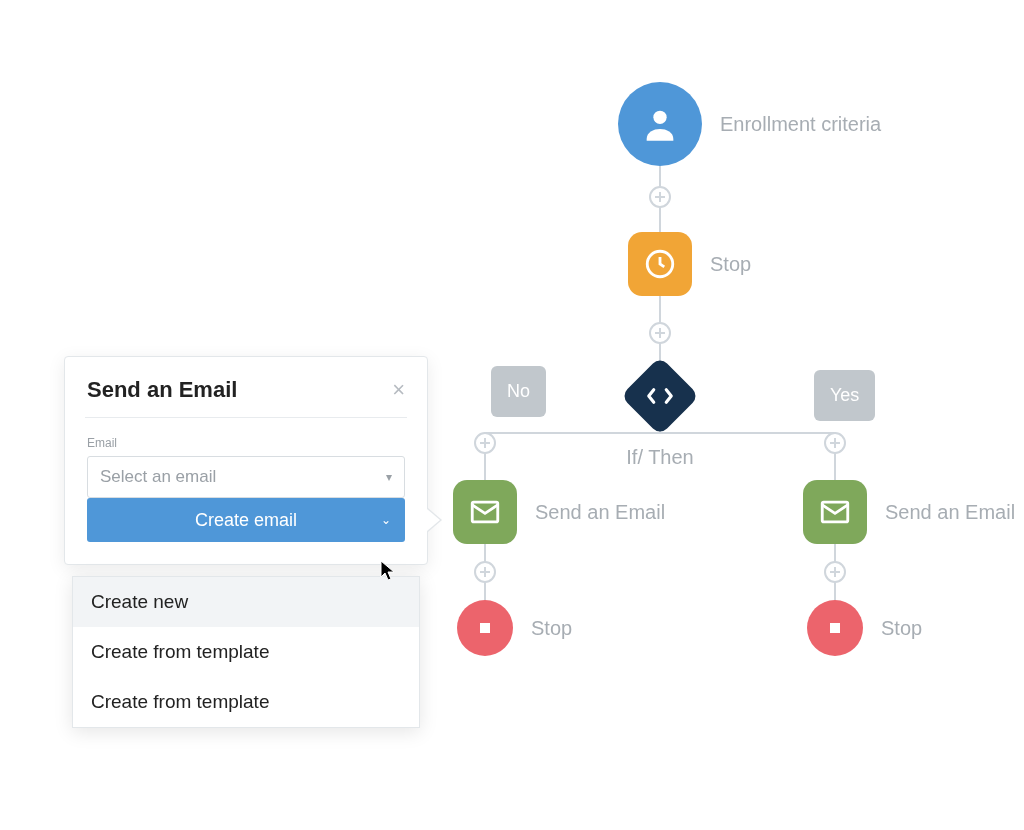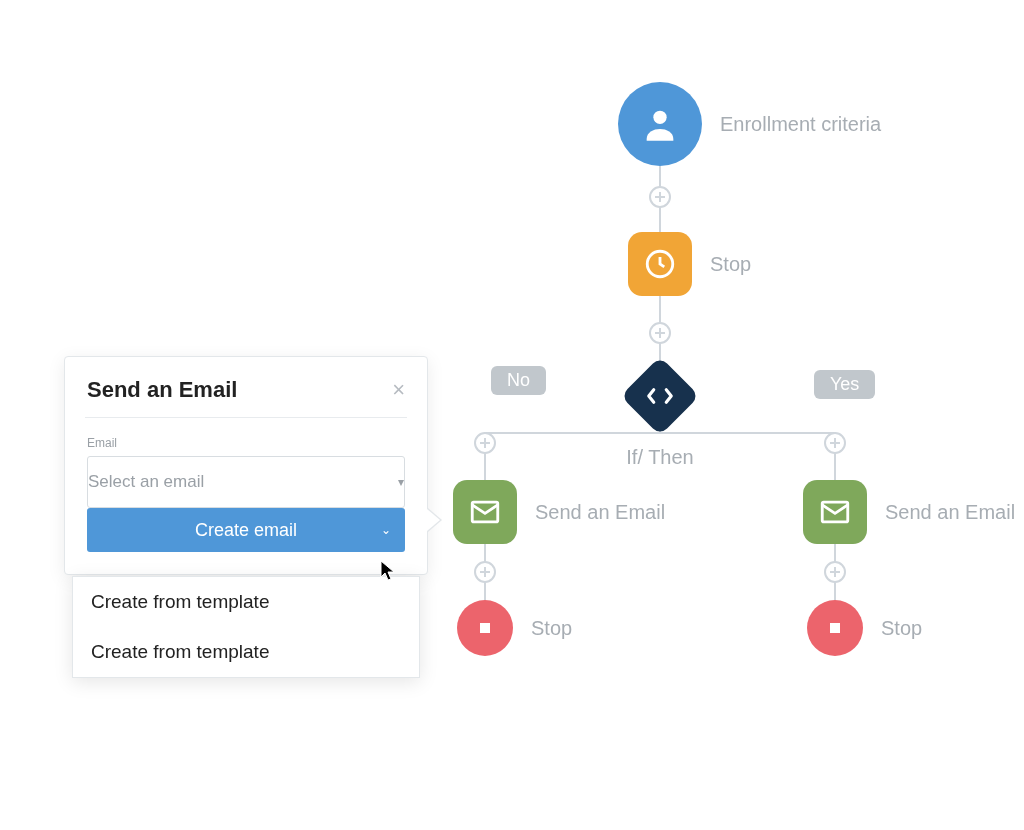--- a/index.html
+++ b/index.html
@@ -60,21 +60,21 @@
   
   .c-blue   { background: #4f97d8; }
   .c-amber  { background: #f1a536; }
   .c-navy   { background: #17314d; }
   .c-green  { background: #7fa85b; }
   .c-red    { background: #ec646c; }
 
   
   .tag {
     position: absolute;
-    padding: 4px 16px;
+    padding: 15px 16px;
     background: #c1c7cc; color: #fff;
     font-size: 18px; border-radius: 6px;
   }
 
   .ift-label {
     position: absolute; color: #a7adb3; font-size: 20px;
     transform: translateX(-50%);
   }
 
   
@@ -91,24 +91,24 @@
   .panel .title-row {
     display: flex; align-items: center; justify-content: space-between;
   }
   .panel .title {
     font-size: 22px; font-weight: 700; color: #222;
   }
   .panel .close { color: #b6bbc1; font-size: 22px; cursor: pointer; }
   .panel hr { border: none; border-top: 1px solid #e8ebee; margin: 14px -2px 18px -2px; }
   .panel .field-label { color: #9aa0a6; font-size: 12px; margin-bottom: 6px; }
   .panel .select {
-    width: 100%; height: 52px;
+    width: 100%; height: 42px;
     border: 1px solid #d8dde1; border-radius: 3px;
     display: flex; align-items: center; justify-content: space-between;
-    padding: 0 0; color: #9aa0a6; font-size: 17px;
+    padding: 0 12px; color: #9aa0a6; font-size: 17px;
     background: #fff;
   }
   .panel .select .chev { color: #9aa0a6; font-size: 12px; }
   .panel .or {
     text-align: center; color: #8e949a; font-size: 16px; letter-spacing: 1px;
     margin: 14px 0 14px 0;
   }
   .create-btn {
     width: 100%; height: 44px;
     background: #4f97d8; color: #fff;
@@ -270,20 +270,21 @@
     </div>
     <div class="create-btn">
       <span>Create email</span>
       <span class="chev">⌄</span>
     </div>
   </div>
 
   <div class="notch"></div>
 
   <div class="dropdown">
+    <div class="opt hover">Create new</div>
     <div class="opt">Create from template</div>
     <div class="opt">Create from template</div>
   </div>
 
   <svg class="cursor" viewBox="0 0 16 22">
     <path d="M1 1l0 16 4-4 3 7 3-1-3-7 6 0z" fill="#000" stroke="#fff" stroke-width="1"></path>
   </svg>
 
 </div>
 

